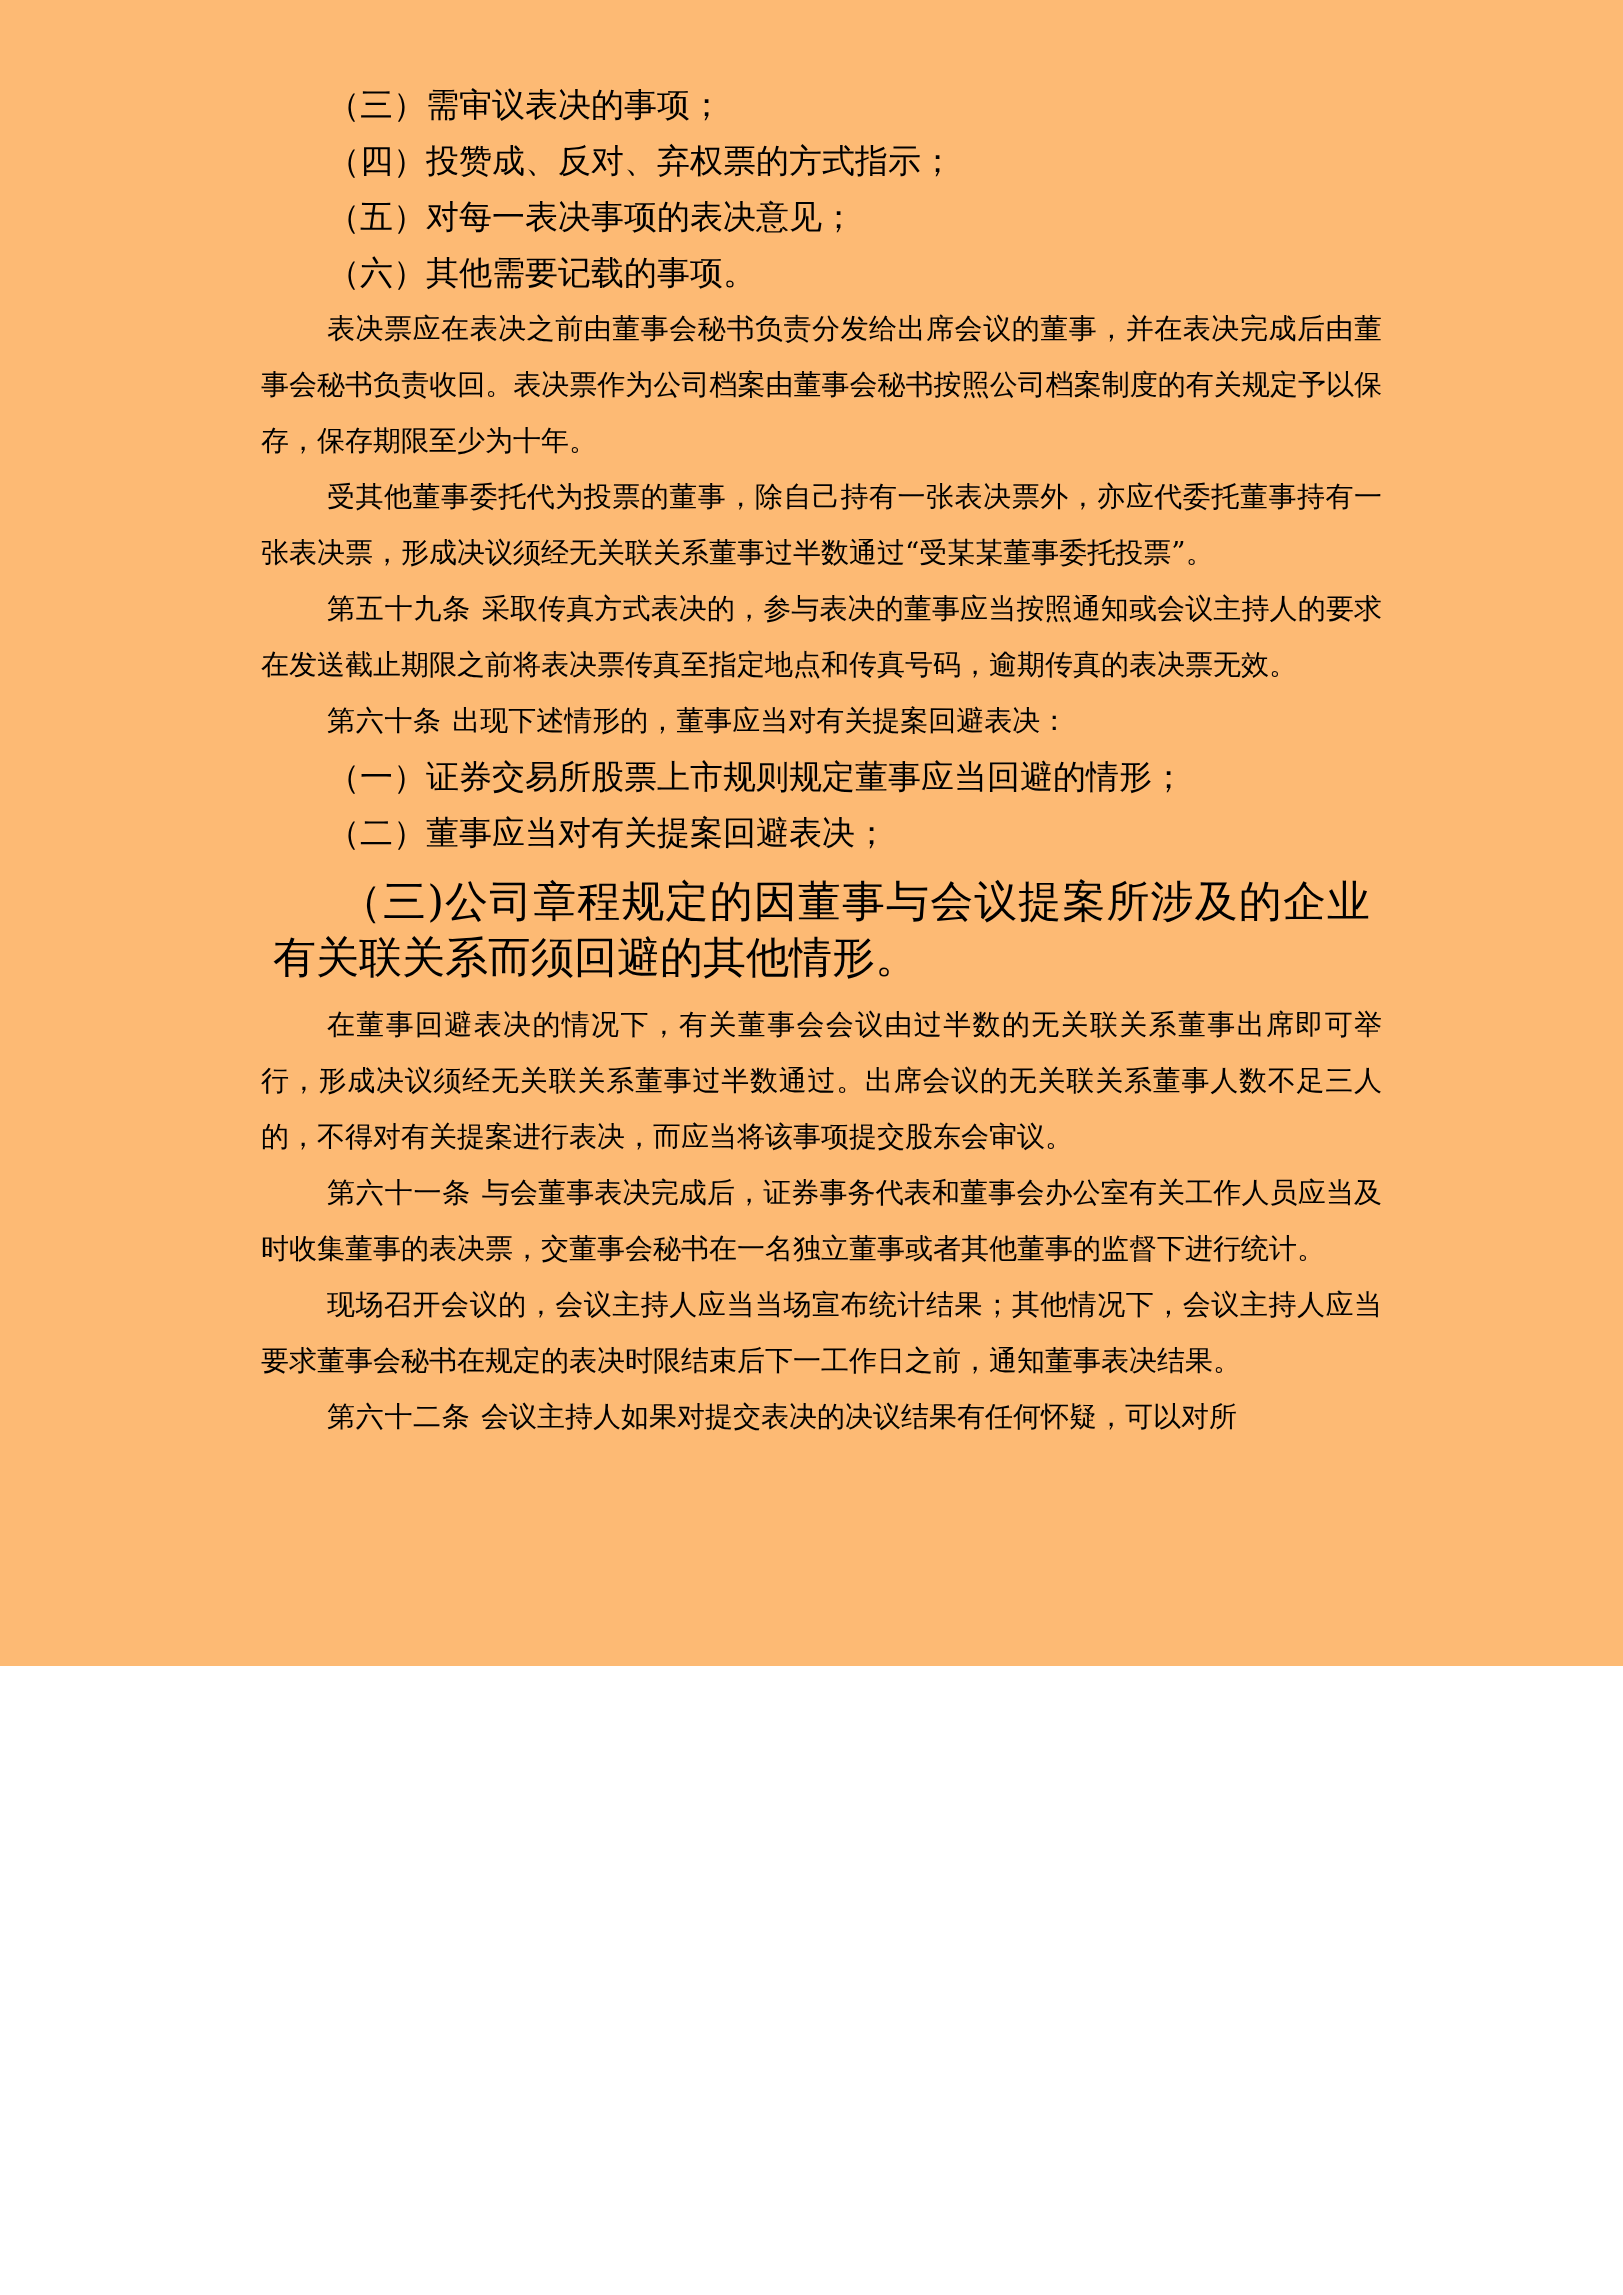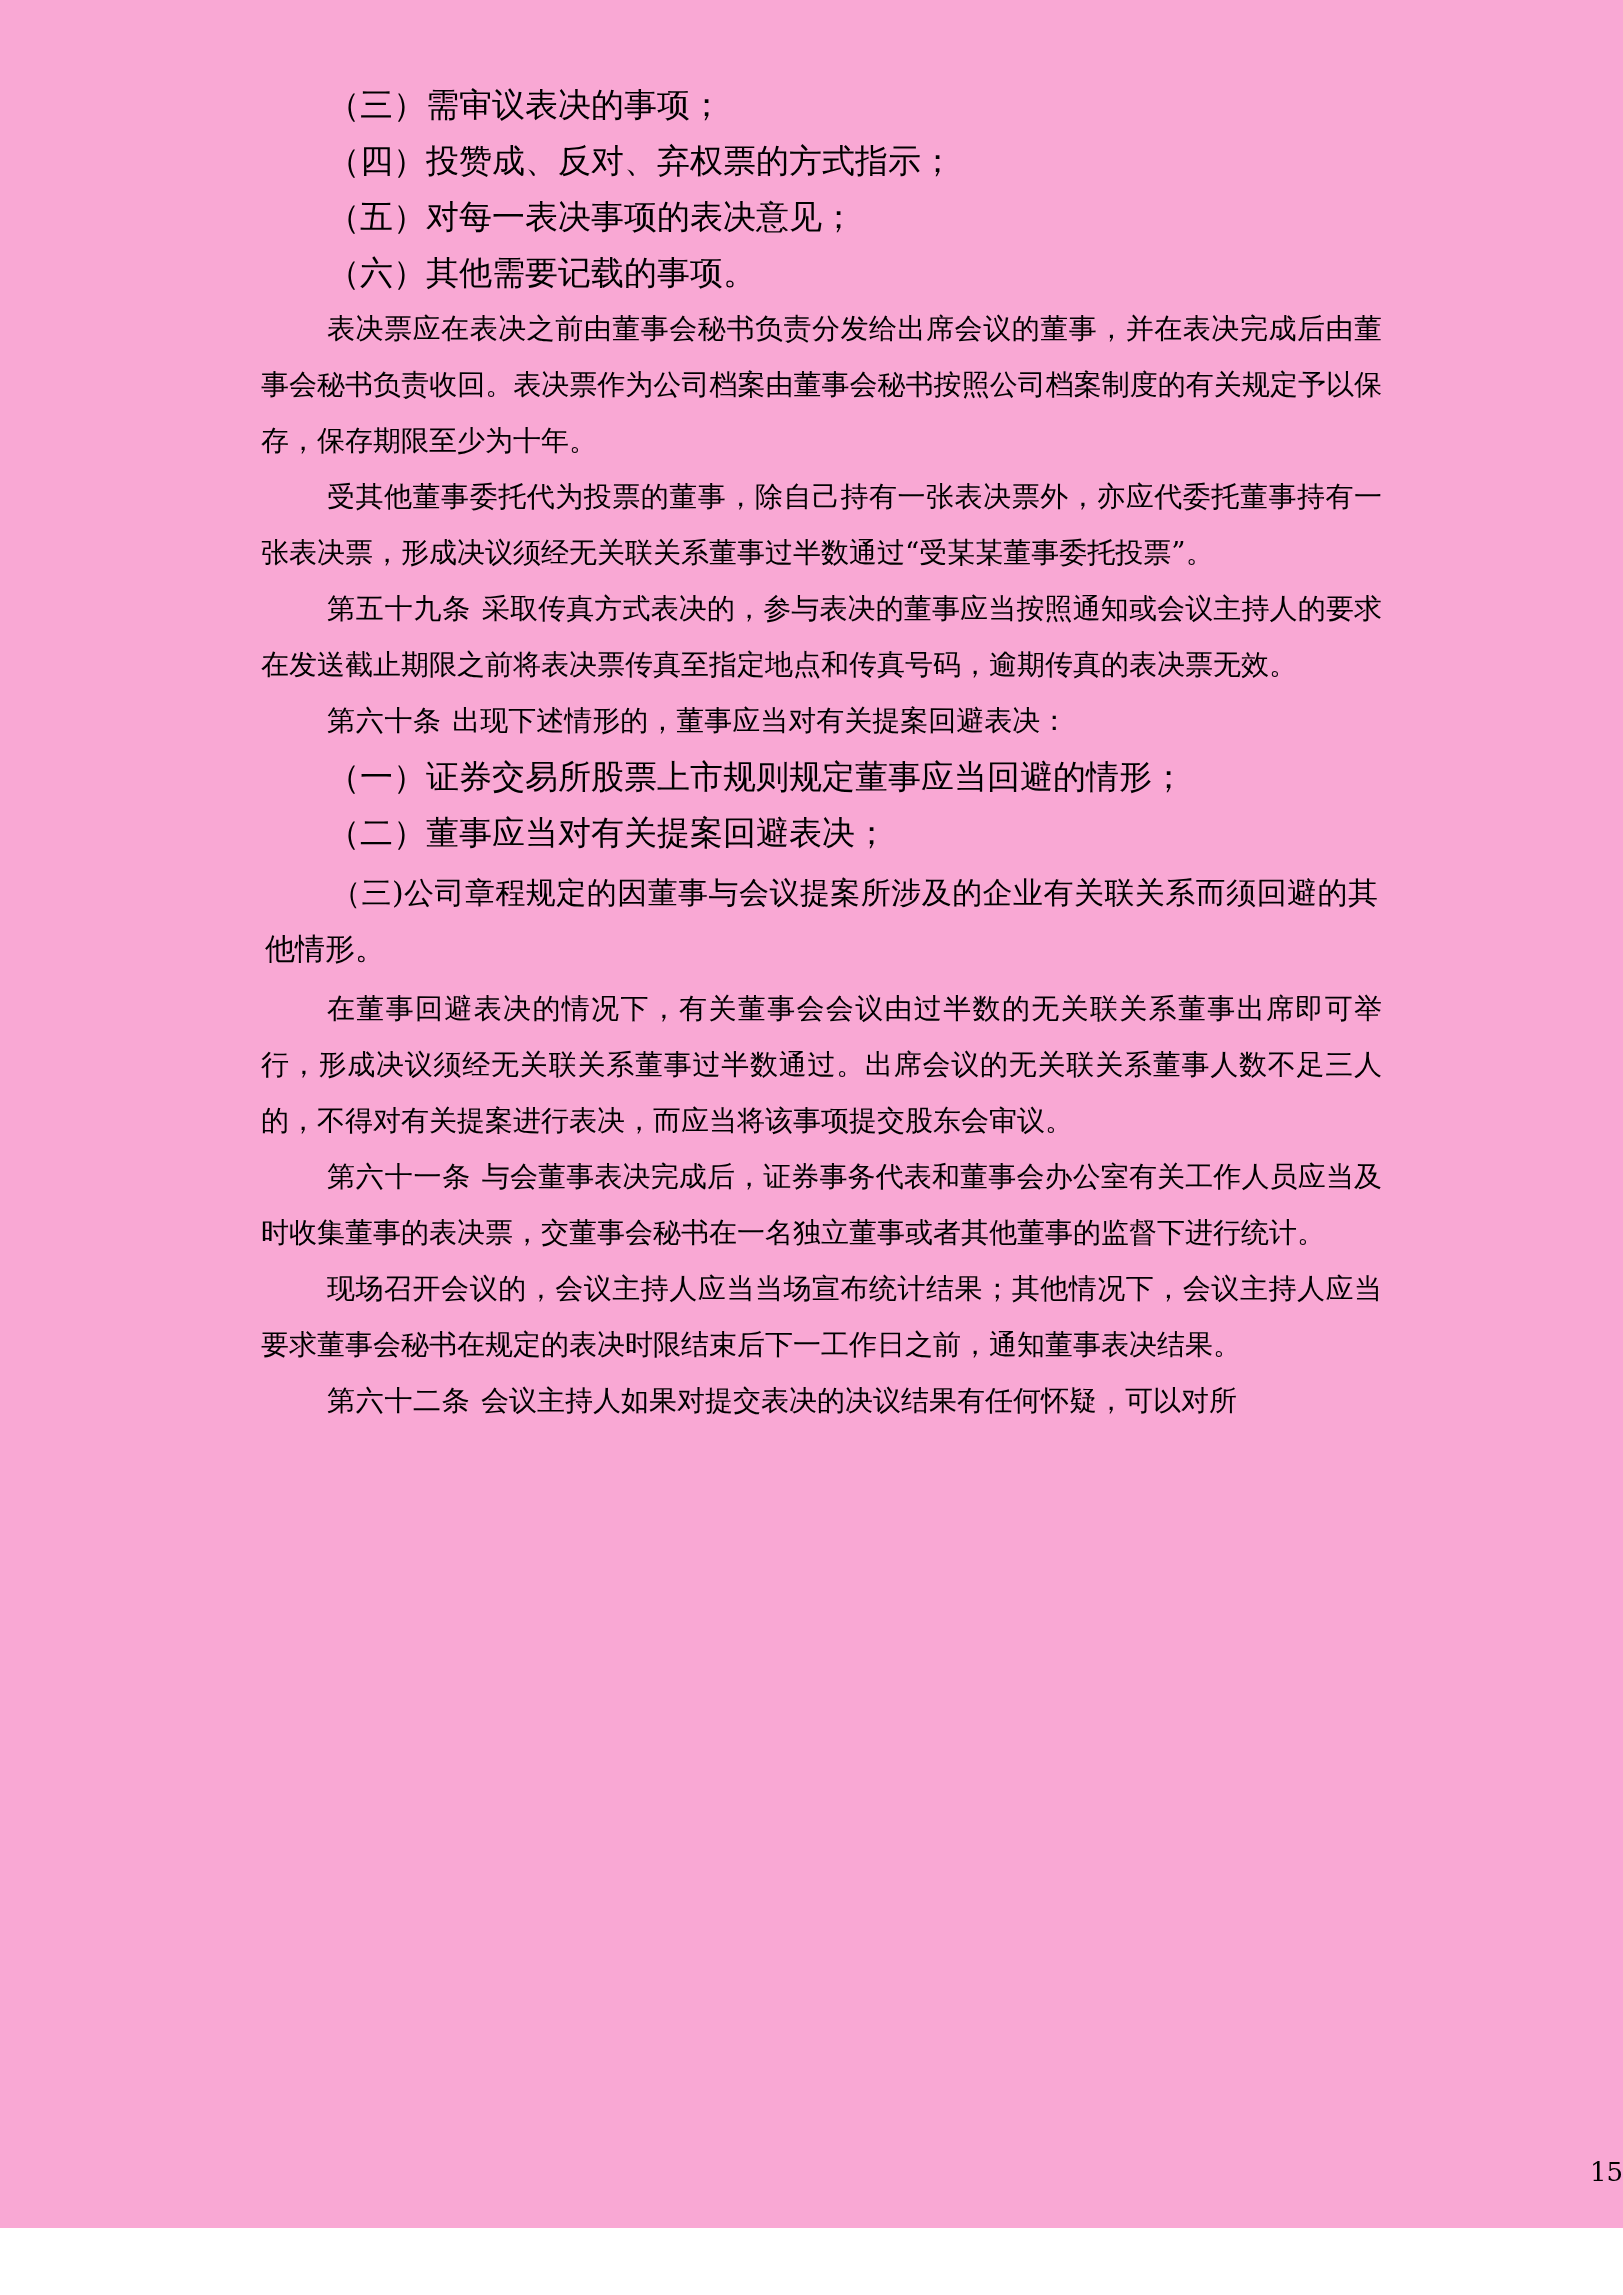--- a/index.html
+++ b/index.html
@@ -8,22 +8,22 @@
     padding: 0;
     background: #ffffff;
   }
   body {
     font-family: "DejaVu Serif", "Liberation Serif", serif;
     color: #000000;
   }
   .page {
     position: relative;
     width: 1623px;
-    height: 2228px;
-    background: #f9a8d4;
+    height: 1666px;
+    background: #fdba74;
     box-sizing: border-box;
     overflow: hidden;
   }
   .content {
     position: absolute;
     left: 261px;
     top: 77px;
     width: 1121px;
   }
   
@@ -42,27 +42,27 @@
   .clause {
     font-size: 33px;
     line-height: 56px;
     text-indent: 66px;
     text-align: left;
     margin: 0;
     white-space: nowrap;
   }
   
   .clause-wrap {
-    font-size: 30px;
+    font-size: 43px;
     line-height: 56px;
     text-indent: 66px;
     text-align: justify;
     text-justify: inter-ideograph;
     text-align-last: left;
-    margin: 4px;
+    margin: 12px;
     word-break: break-all;
   }
   
   .body-para {
     text-indent: 66px;
   }
   
   .art-label {
     font-weight: normal;
     font-family: "DejaVu Serif", "Liberation Serif", serif;

